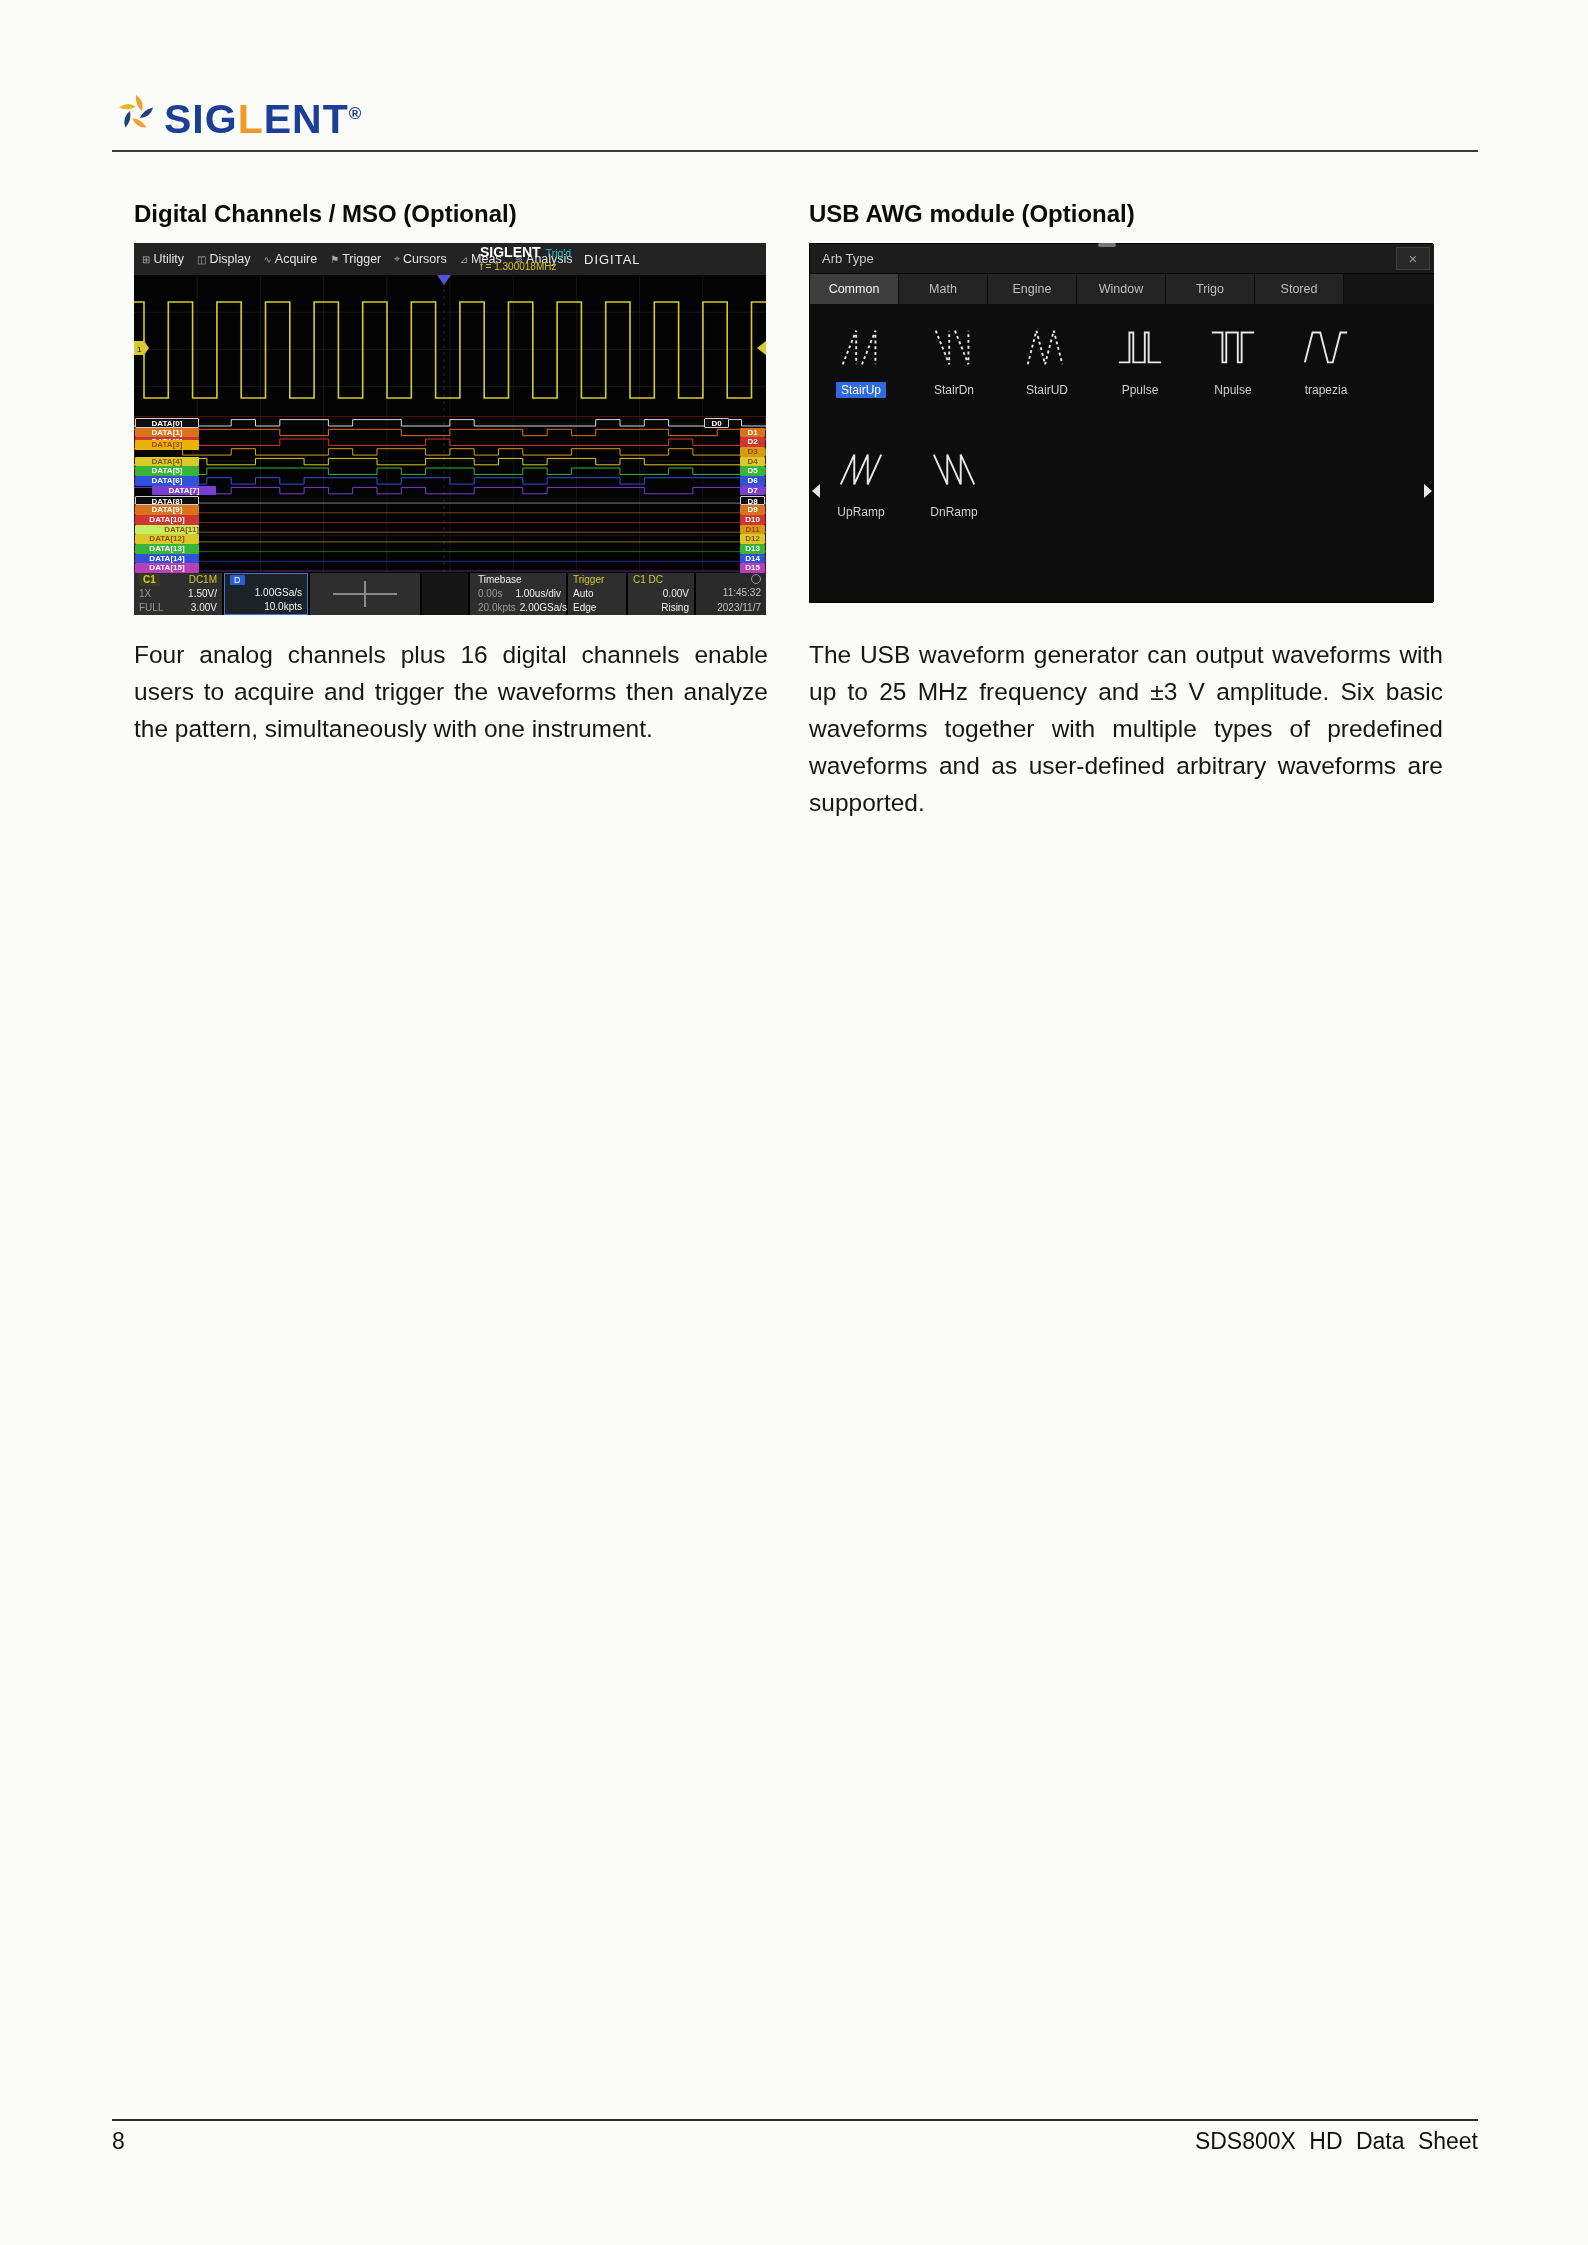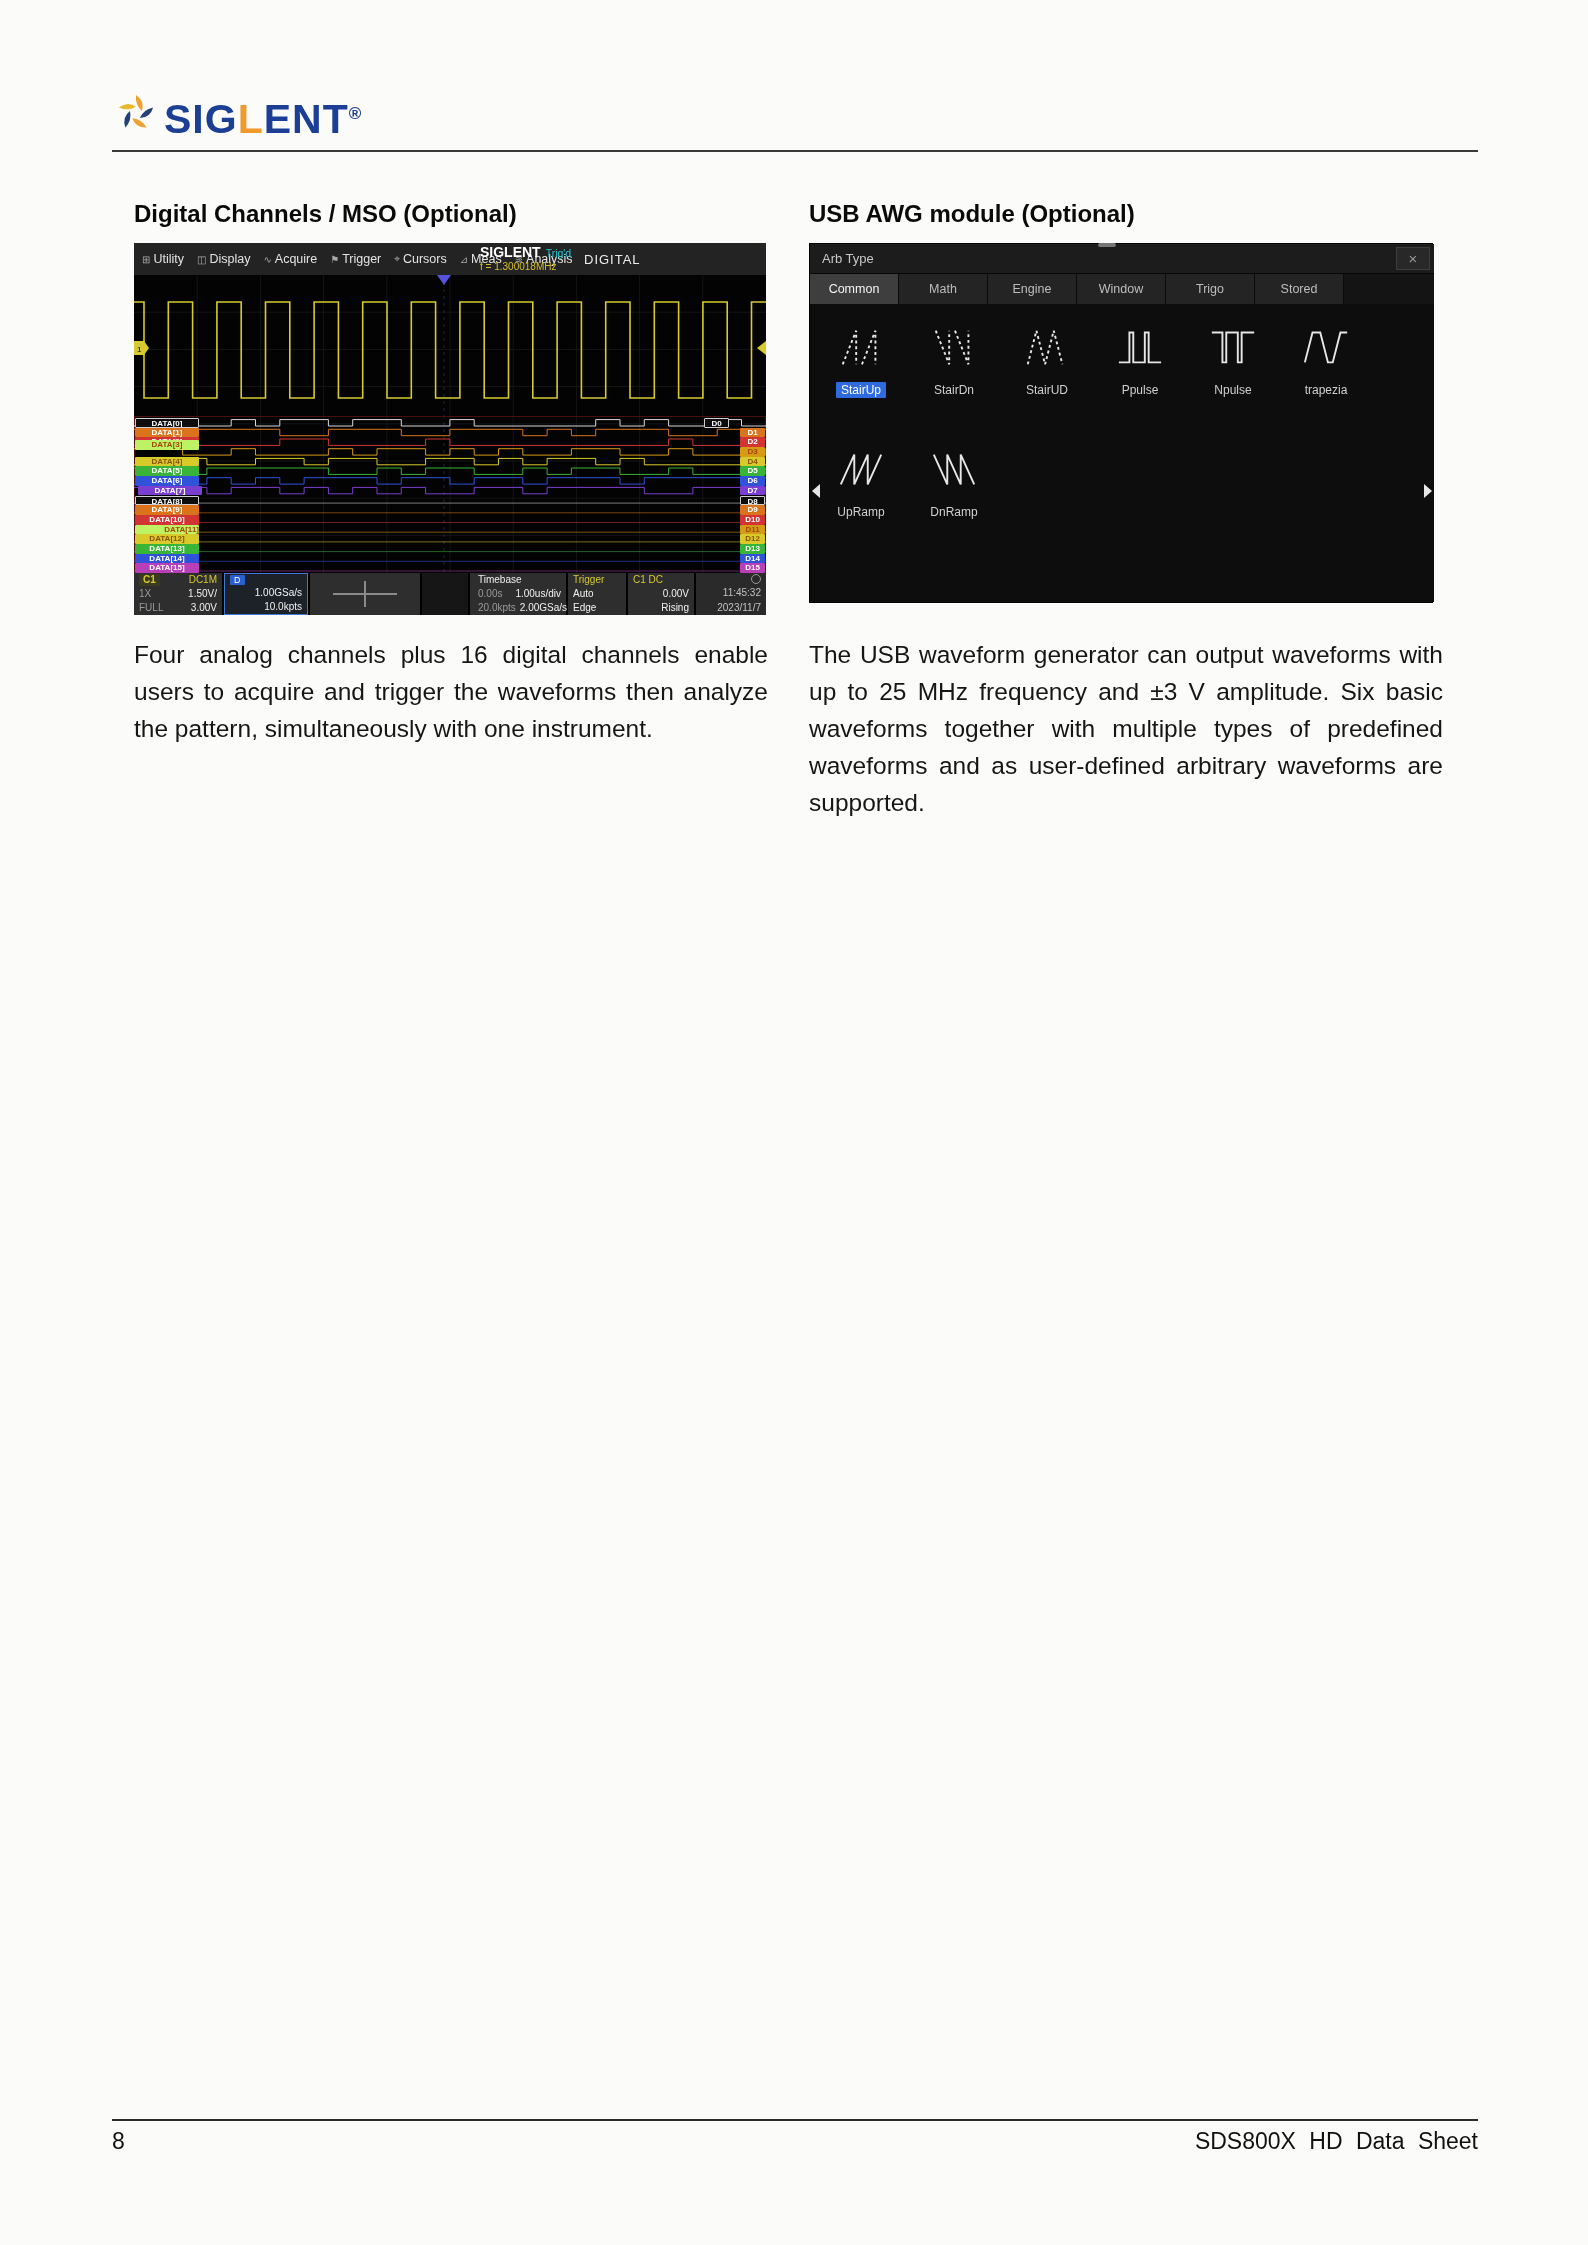--- a/index.html
+++ b/index.html
@@ -180,29 +180,29 @@
         <line x1="0" y1="276.6" x2="632" y2="276.6" stroke="#38b438" stroke-width="1" opacity="0.55"></line>
         <line x1="0" y1="286.3" x2="632" y2="286.3" stroke="#2f52d9" stroke-width="1" opacity="0.55"></line>
         <line x1="0" y1="296.0" x2="632" y2="296.0" stroke="#b83fb8" stroke-width="1" opacity="0.55"></line>
       </svg>
   <div class="dlabel outlined" style="left: 1px; top: 143px; width: 64px; height: 9.69px; line-height: 9.69px; background: rgb(13, 13, 13); color: rgb(255, 255, 255);">DATA[0]</div>
       <div class="dlabel outlined" style="left: 570px; top: 143px; width: 25px; height: 9.69px; line-height: 9.69px; background: rgb(13, 13, 13); color: rgb(255, 255, 255);">D0</div>
       <div class="dlabel" style="left: 1px; top: 152.7px; width: 64px; height: 9.69px; line-height: 9.69px; background: rgb(217, 116, 28); color: rgb(255, 255, 255);">DATA[1]</div>
       <div class="dlabel" style="left: 606px; top: 152.7px; width: 25px; height: 9.69px; line-height: 9.69px; background: rgb(217, 116, 28); color: rgb(255, 255, 255);">D1</div>
       <div class="dlabel" style="left: 1px; top: 162.4px; width: 64px; height: 9.69px; line-height: 9.69px; background: rgb(210, 52, 52); color: rgb(255, 255, 255);">DATA[2]</div>
       <div class="dlabel" style="left: 606px; top: 162.4px; width: 25px; height: 9.69px; line-height: 9.69px; background: rgb(210, 52, 52); color: rgb(255, 255, 255);">D2</div>
-      <div class="dlabel" style="left: 1px; top: 165px; width: 64px; height: 9.69px; line-height: 9.69px; background: #bef264; color: rgb(160, 72, 0);">DATA[3]</div>
+      <div class="dlabel" style="left: 1px; top: 165px; width: 64px; height: 9.69px; line-height: 9.69px; background: #eab308; color: rgb(160, 72, 0);">DATA[3]</div>
       <div class="dlabel" style="left: 606px; top: 172.1px; width: 25px; height: 9.69px; line-height: 9.69px; background: rgb(214, 154, 20); color: rgb(160, 72, 0);">D3</div>
       <div class="dlabel" style="left: 1px; top: 181.8px; width: 64px; height: 9.69px; line-height: 9.69px; background: rgb(217, 202, 44); color: rgb(138, 82, 0);">DATA[4]</div>
       <div class="dlabel" style="left: 606px; top: 181.8px; width: 25px; height: 9.69px; line-height: 9.69px; background: rgb(217, 202, 44); color: rgb(138, 82, 0);">D4</div>
       <div class="dlabel" style="left: 1px; top: 191.4px; width: 64px; height: 9.69px; line-height: 9.69px; background: rgb(56, 180, 56); color: rgb(255, 255, 255);">DATA[5]</div>
       <div class="dlabel" style="left: 606px; top: 191.4px; width: 25px; height: 9.69px; line-height: 9.69px; background: rgb(56, 180, 56); color: rgb(255, 255, 255);">D5</div>
       <div class="dlabel" style="left: 1px; top: 201.1px; width: 64px; height: 9.69px; line-height: 9.69px; background: rgb(47, 82, 217); color: rgb(255, 255, 255);">DATA[6]</div>
       <div class="dlabel" style="left: 606px; top: 201.1px; width: 25px; height: 9.69px; line-height: 9.69px; background: rgb(47, 82, 217); color: rgb(255, 255, 255);">D6</div>
-      <div class="dlabel" style="left: 4px; top: 210.8px; width: 64px; height: 9.69px; line-height: 9.69px; background: rgb(122, 63, 209); color: rgb(255, 255, 255);">DATA[7]</div>
+      <div class="dlabel" style="left: 18px; top: 210.8px; width: 64px; height: 9.69px; line-height: 9.69px; background: rgb(122, 63, 209); color: rgb(255, 255, 255);">DATA[7]</div>
       <div class="dlabel" style="left: 606px; top: 210.8px; width: 25px; height: 9.69px; line-height: 9.69px; background: rgb(122, 63, 209); color: rgb(255, 255, 255);">D7</div>
       <div class="dlabel outlined" style="left: 1px; top: 220.5px; width: 64px; height: 9.69px; line-height: 9.69px; background: rgb(13, 13, 13); color: rgb(255, 255, 255);">DATA[8]</div>
       <div class="dlabel outlined" style="left: 606px; top: 220.5px; width: 25px; height: 9.69px; line-height: 9.69px; background: rgb(13, 13, 13); color: rgb(255, 255, 255);">D8</div>
       <div class="dlabel" style="left: 1px; top: 230.2px; width: 64px; height: 9.69px; line-height: 9.69px; background: rgb(217, 116, 28); color: rgb(255, 255, 255);">DATA[9]</div>
       <div class="dlabel" style="left: 606px; top: 230.2px; width: 25px; height: 9.69px; line-height: 9.69px; background: rgb(217, 116, 28); color: rgb(255, 255, 255);">D9</div>
       <div class="dlabel" style="left: 1px; top: 239.9px; width: 64px; height: 9.69px; line-height: 9.69px; background: rgb(210, 52, 52); color: rgb(255, 255, 255);">DATA[10]</div>
       <div class="dlabel" style="left: 606px; top: 239.9px; width: 25px; height: 9.69px; line-height: 9.69px; background: rgb(210, 52, 52); color: rgb(255, 255, 255);">D10</div>
       <div class="dlabel" style="left: 1px; top: 249.6px; width: 64px; height: 9.69px; line-height: 9.69px; background: #bef264; color: rgb(160, 72, 0); text-align: right;">DATA[11]</div>
       <div class="dlabel" style="left: 606px; top: 249.6px; width: 25px; height: 9.69px; line-height: 9.69px; background: rgb(214, 154, 20); color: rgb(160, 72, 0);">D11</div>
       <div class="dlabel" style="left: 1px; top: 259.3px; width: 64px; height: 9.69px; line-height: 9.69px; background: rgb(217, 202, 44); color: rgb(138, 82, 0);">DATA[12]</div>

